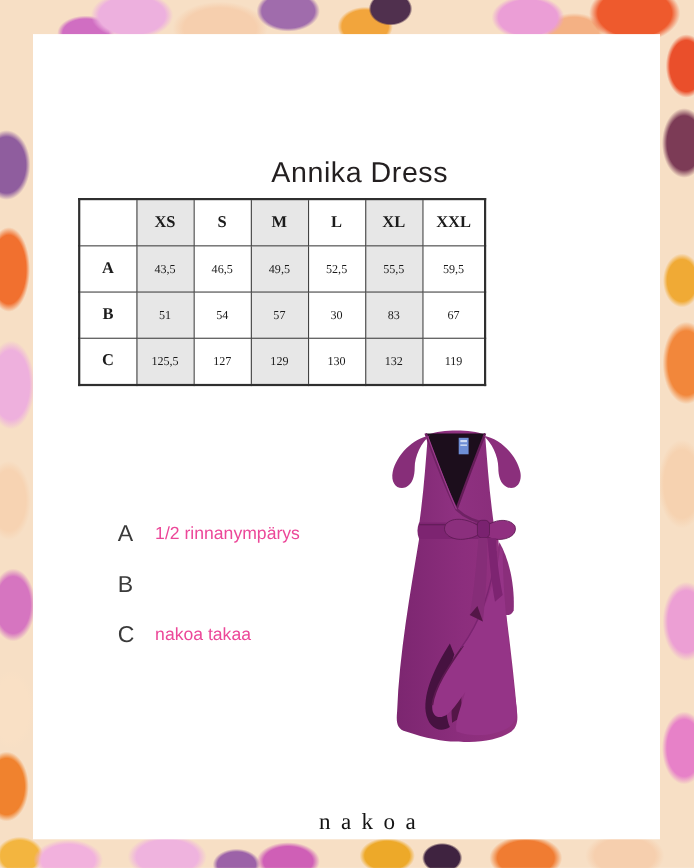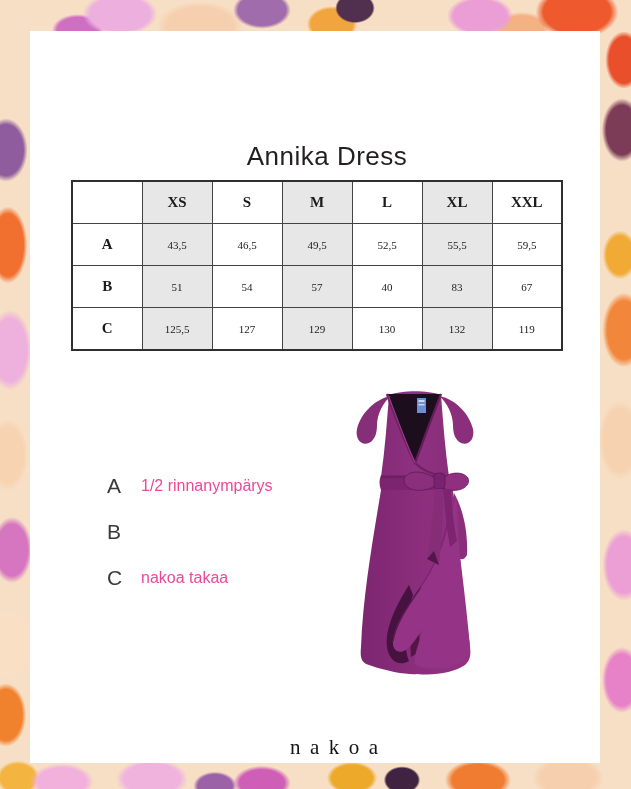--- a/index.html
+++ b/index.html
@@ -55,21 +55,21 @@
     text-align:center;font-family:"Liberation Sans",sans-serif;
     font-weight:400;font-size:26px;letter-spacing:0.5px;color:#231f20;
   }
   .size-table{
     position:absolute;left:41px;top:149px;
     border-collapse:collapse;table-layout:fixed;
     font-family:"Liberation Serif",serif;color:#1b1b1b;
     border:2px solid #2f2f2f;
   }
   .size-table th,.size-table td{
-    width:70px;border:1.5px solid #434343;text-align:center;
+    width:52px;border:1.5px solid #434343;text-align:center;
     padding:12px;box-sizing:border-box;
   }
   .size-table thead th{height:37px;font-weight:bold;font-size:15px;}
   .size-table tbody th{height:42px;font-weight:bold;font-size:15px;}
   .size-table tbody td{height:42px;font-size:11px;font-weight:normal;}
   .size-table thead th:nth-child(even),
   .size-table tbody td:nth-child(even){background:#e7e7e7;}
   .legend{
     position:absolute;left:77px;top:440px;
   }
@@ -122,21 +122,21 @@
         <td>49,5</td>
         <td>52,5</td>
         <td>55,5</td>
         <td>59,5</td>
       </tr>
       <tr>
         <th>B</th>
         <td>51</td>
         <td>54</td>
         <td>57</td>
-        <td>40</td>
+        <td>30</td>
         <td>83</td>
         <td>67</td>
       </tr>
       <tr>
         <th>C</th>
         <td>125,5</td>
         <td>127</td>
         <td>129</td>
         <td>130</td>
         <td>132</td>

